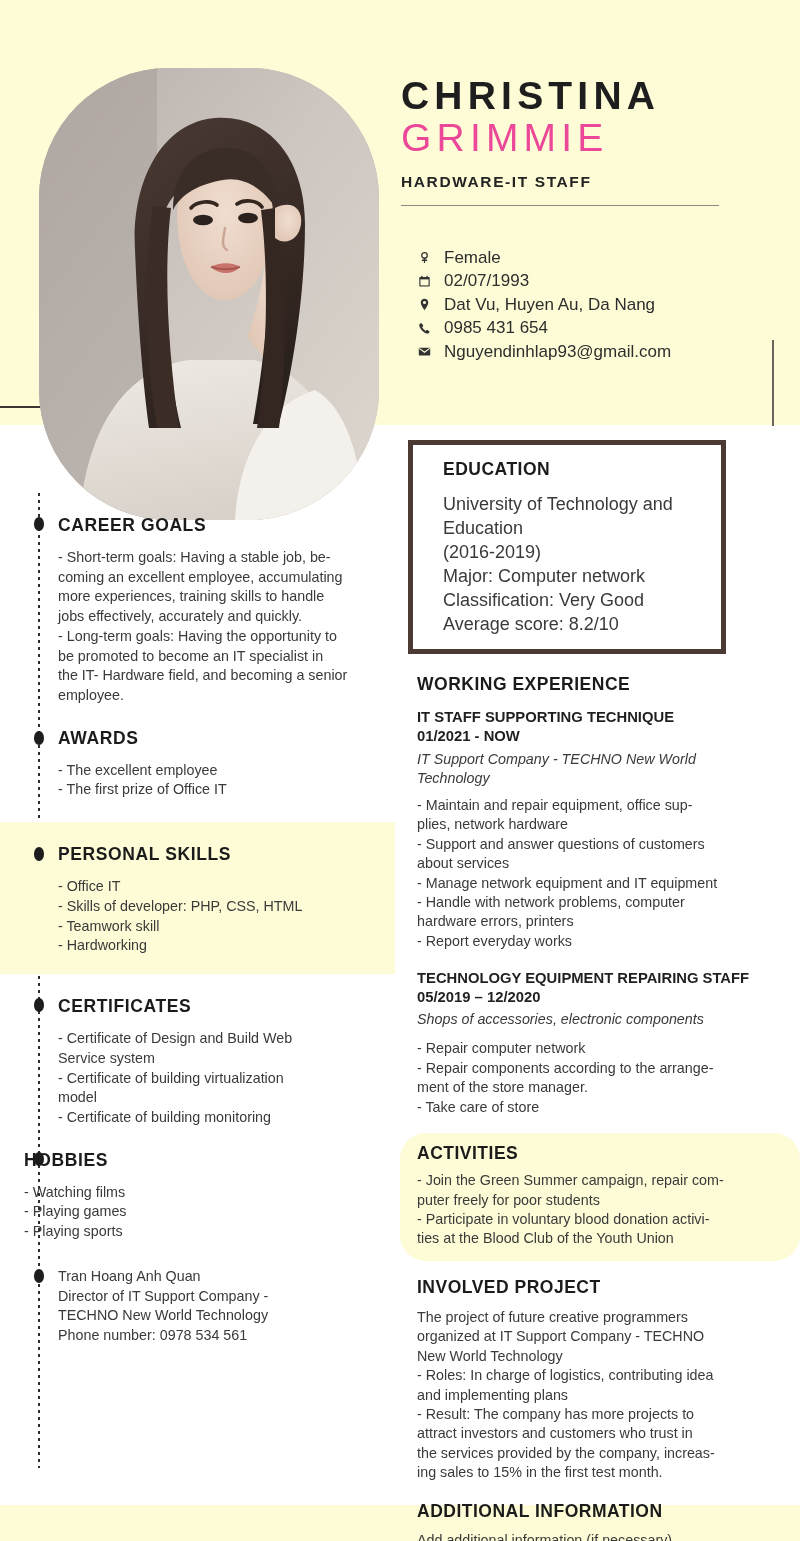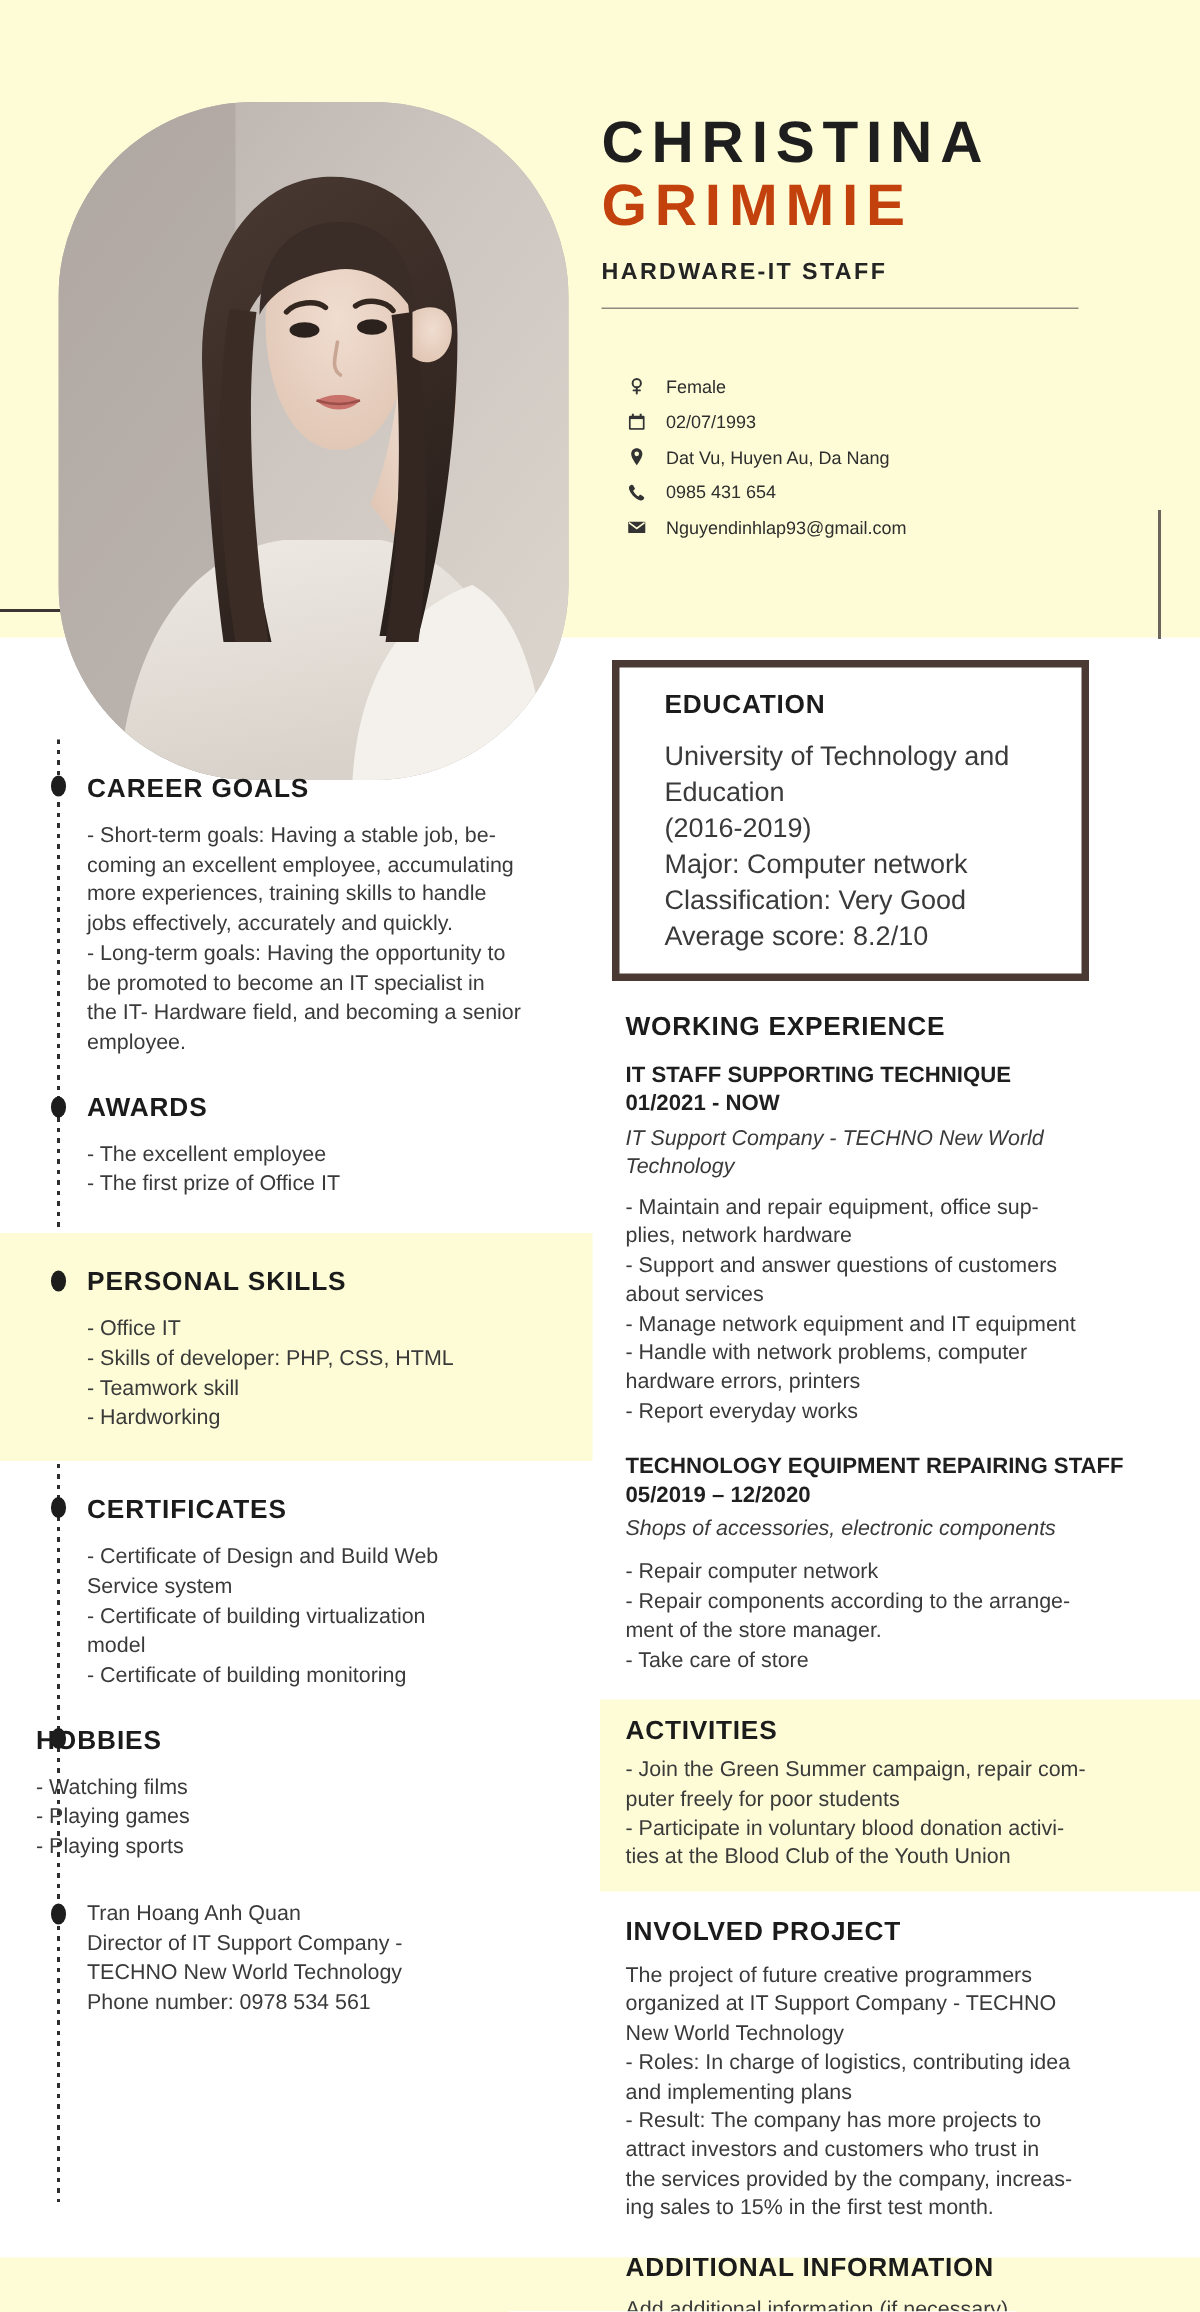--- a/index.html
+++ b/index.html
@@ -78,23 +78,23 @@
   .name-first {
     font-size: 39px;
     font-weight: 700;
     letter-spacing: 5.2px;
     color: #1e1e1e;
     line-height: 1.12;
     white-space: nowrap;
   }
   .name-last {
     font-size: 39px;
-    font-weight: 700;
+    font-weight: 400;
     letter-spacing: 5.2px;
-    color: #c2410c;
+    color: #ec4899;
     line-height: 1.12;
     margin-top: -2px;
     white-space: nowrap;
   }
   .job-title {
     font-size: 15.5px;
     font-weight: 700;
     letter-spacing: 1.6px;
     color: #242424;
     margin-top: 14px;
@@ -111,21 +111,21 @@
     position: absolute;
     left: 413px;
     top: 246px;
     width: 360px;
   }
   .contact-row {
     display: flex;
     align-items: center;
     height: 23.5px;
     color: #2e2e2e;
-    font-size: 12px;
+    font-size: 17px;
   }
   .contact-ico {
     width: 22px;
     flex: 0 0 22px;
     display: flex;
     align-items: center;
     justify-content: center;
     color: #333;
   }
   .contact-ico svg { display: block; }
@@ -237,20 +237,21 @@
   .rbody {
     font-size: 14.3px;
     line-height: 1.36;
     color: #3a3a3a;
     white-space: pre-line;
   }
   .act-block {
     background: #fdfcd6;
     padding: 10px 10px 12px 17px;
     margin-left: 0;
+    border-radius: 26px;
   }
 </style>
 </head>
 <body>
 
 <div id="page">
 
   <div class="yellow-top"></div>
   <div class="yellow-bottom"></div>
   <div class="deco-hline"></div>

